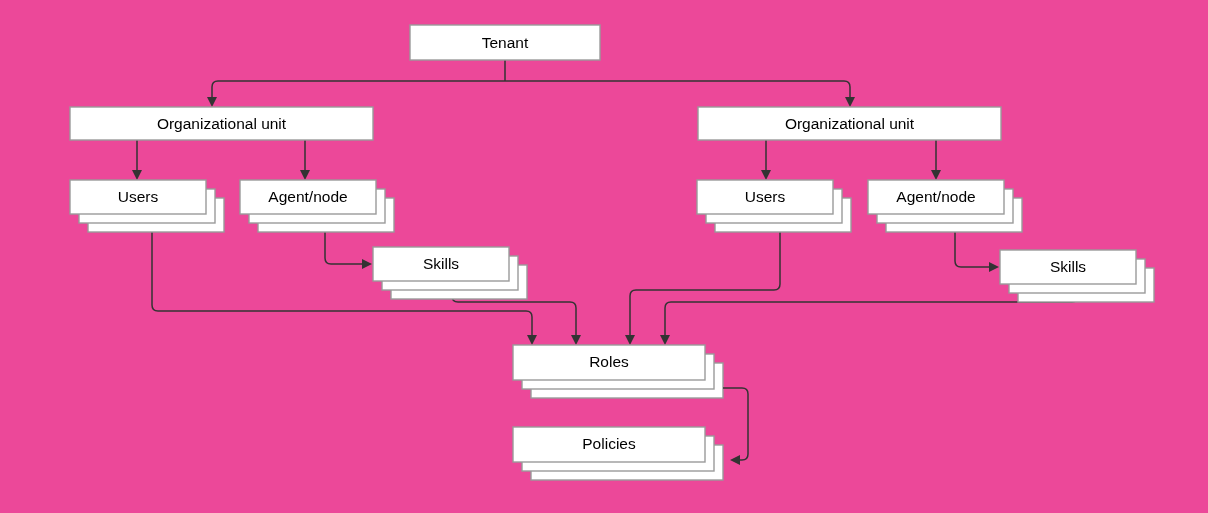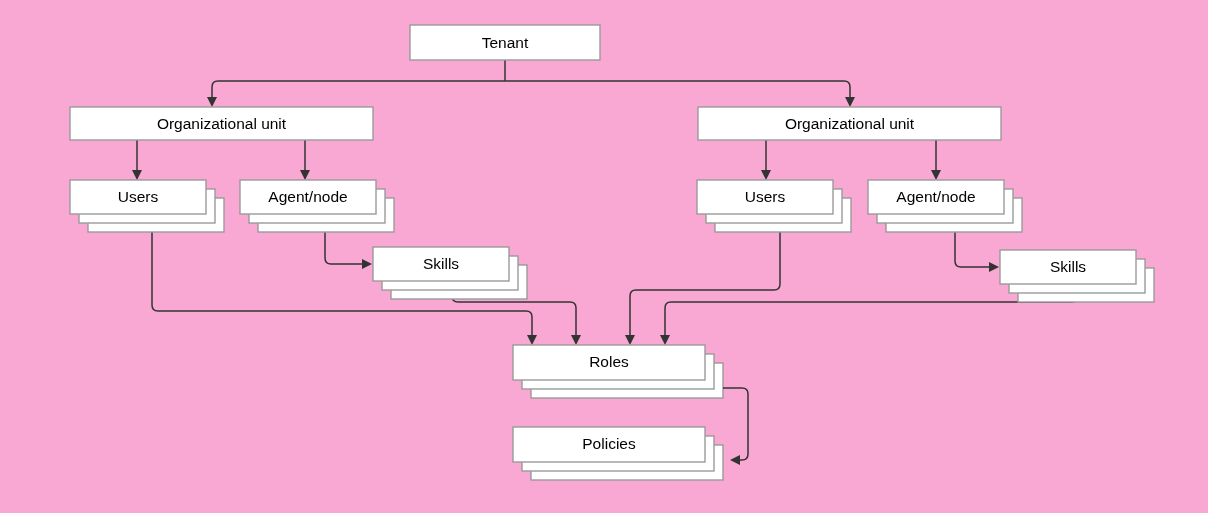--- a/index.html
+++ b/index.html
@@ -10,21 +10,21 @@
   body {
     width: 1208px;
     height: 513px;
     overflow: hidden;
     font-family: "Liberation Sans", sans-serif;
   }
   #diagram-root {
     position: relative;
     width: 1208px;
     height: 513px;
-    background: #f9a8d4;
+    background: #ec4899;
   }
   svg#diagram-svg {
     display: block;
     width: 1208px;
     height: 513px;
   }
   .node-box {
     fill: #ffffff;
     stroke: #9a9a9a;
     stroke-width: 1.4;

